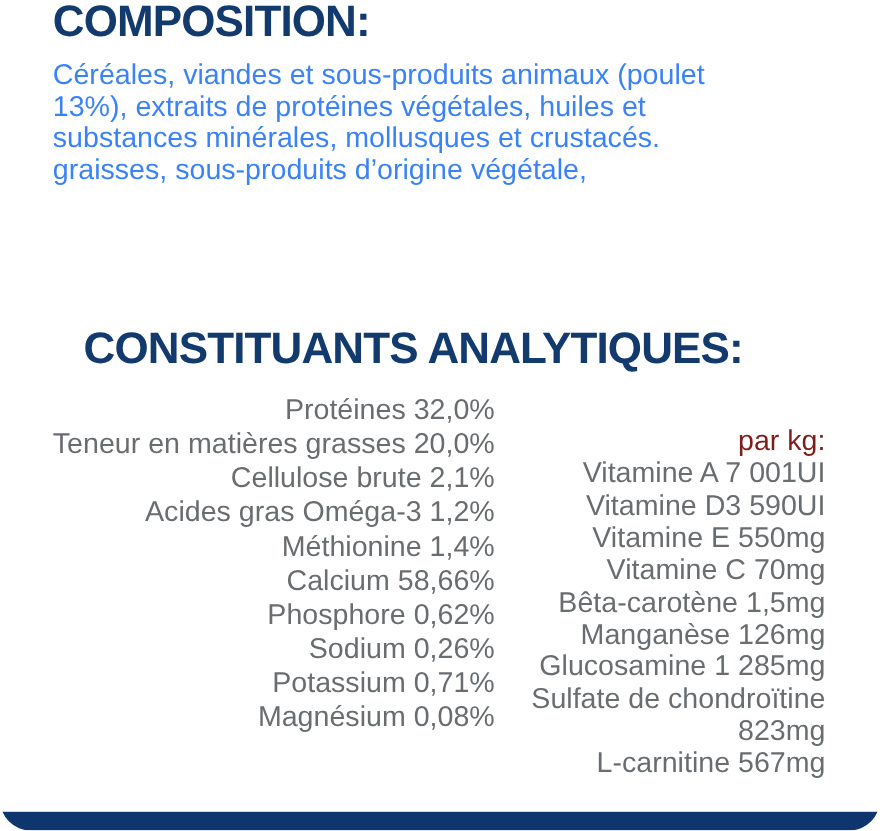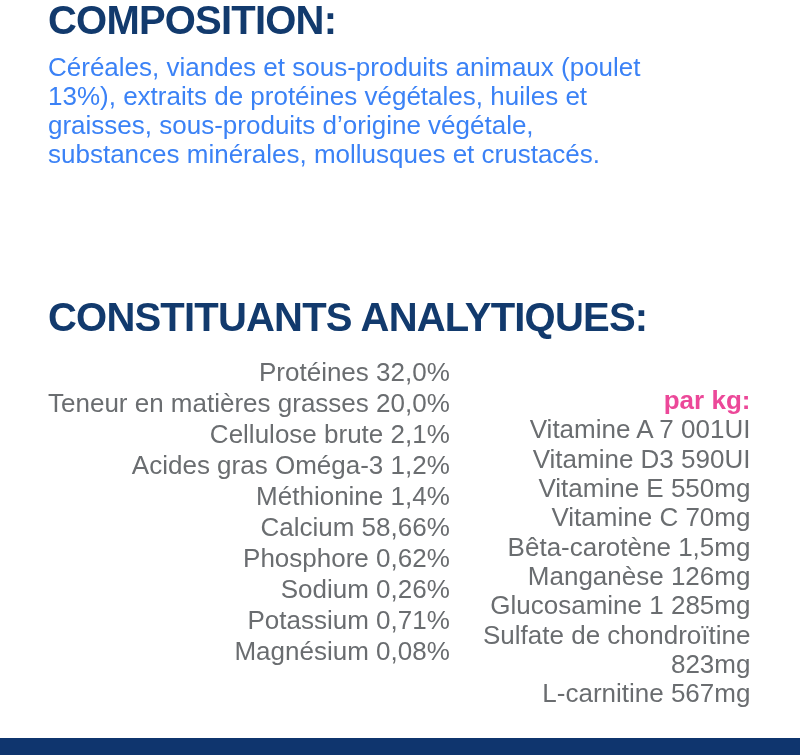--- a/index.html
+++ b/index.html
@@ -3,74 +3,75 @@
 <meta charset="utf-8">
 <style>
   html, body { margin: 0; padding: 0; background: #ffffff; }
   .page {
     position: relative;
     width: 800px;
     height: 755px;
     background: #ffffff;
     overflow: hidden;
     font-family: "Liberation Sans", sans-serif;
+    border-radius: 28px;
   }
   .heading {
     position: absolute;
     left: 48px;
     margin: 0;
     color: #123a6d;
     font-size: 40px;
     line-height: 40px;
     font-weight: bold;
     letter-spacing: -0.8px;
     white-space: pre;
   }
   #comp-heading { top: 0px; }
-  #ana-heading  { top: 297px; }
+  #ana-heading  { top: 297px; margin-left: 28px; }
 
   .text-block {
     position: absolute;
     left: 48px;
     color: #3b82f6;
     font-size: 26px;
   }
   #comp-text { top: 53px; }
   #comp-text > div { line-height: 29px; white-space: pre; }
 
   .col { position: absolute; color: #6a6d70; font-size: 26px; text-align: right; }
   #left-col  { left: 48px;  top: 357px; }
   #right-col { left: 483px; top: 386px; }
   .col .col-line, .col [data-list] > div {
     line-height: 29.35px;
     white-space: pre;
   }
-  .per-kg { font-weight: bold; color: #ec4899; }
+  .per-kg { font-weight: normal; color: #7f1d1d; }
 
   .bottom-bar {
     position: absolute;
     left: 0;
     top: 738px;
     width: 800px;
     height: 17px;
     background: #0f356e;
   }
 </style>
 </head>
 <body>
 
 <div class="page">
 
   <h1 class="heading" id="comp-heading">COMPOSITION:</h1>
 
   <div class="text-block" id="comp-text" data-list="composition.lines">
       <div>Céréales, viandes et sous-produits animaux (poulet</div>
       <div>13%), extraits de protéines végétales, huiles et</div>
+      <div>substances minérales, mollusques et crustacés.</div>
       <div>graisses, sous-produits d’origine végétale,</div>
-      <div>substances minérales, mollusques et crustacés.</div>
     </div>
 
   <h2 class="heading" id="ana-heading">CONSTITUANTS ANALYTIQUES:</h2>
 
   <div class="col" id="left-col" data-list="analytics.left_column">
       <div>Protéines 32,0%</div>
       <div>Teneur en matières grasses 20,0%</div>
       <div>Cellulose brute 2,1%</div>
       <div>Acides gras Oméga-3 1,2%</div>
       <div>Méthionine 1,4%</div>

